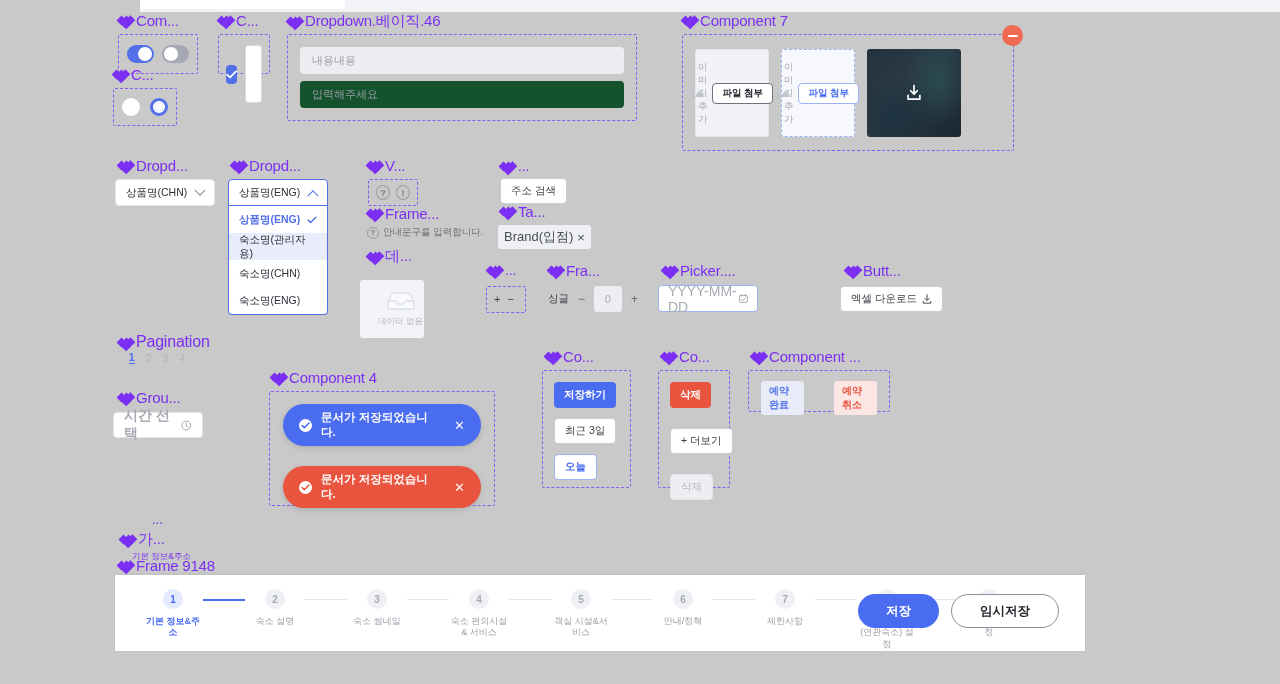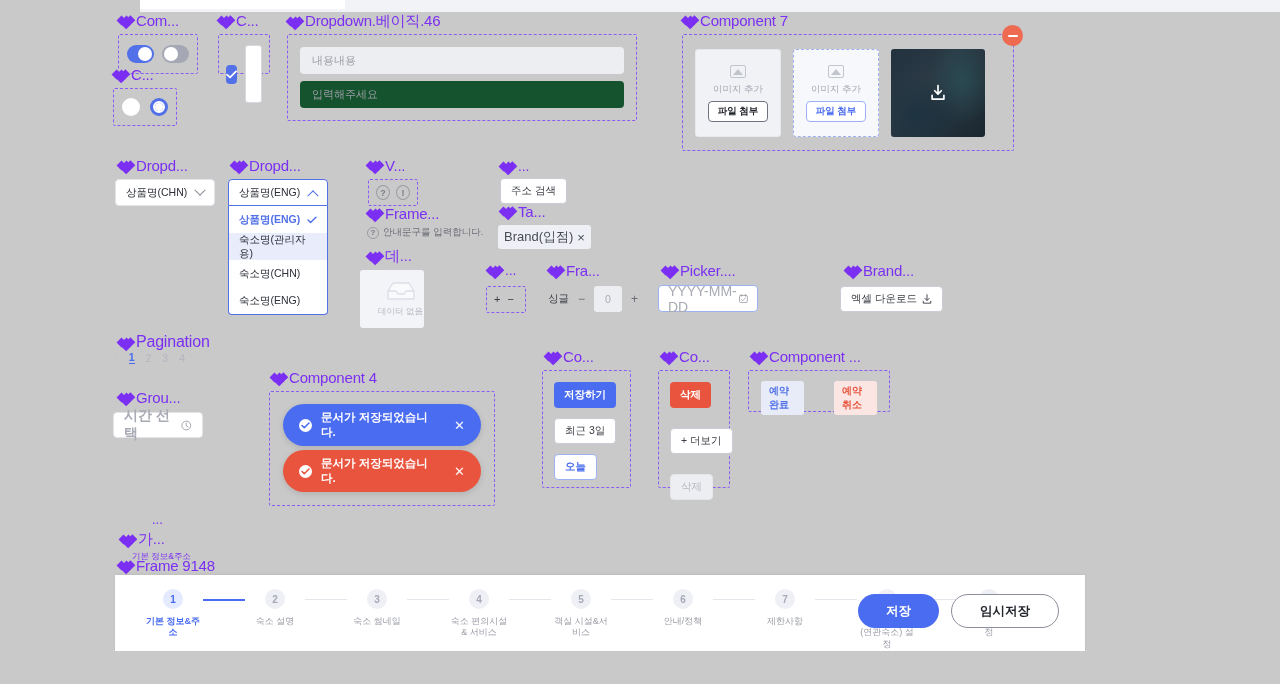--- a/index.html
+++ b/index.html
@@ -111,21 +111,21 @@
     box-shadow:0 2px 6px rgba(0,0,0,.12);
   }
   .toast.blue { background:#4a6cf0; }
   .toast.red  { background:#e8543e; }
   .toast .sp { flex:1; }
   .toast .x { font-size:13px; font-weight:400; opacity:.95; }
   .ck { width:13px; height:13px; border-radius:50%; background:#fff; display:inline-flex; align-items:center; justify-content:center; flex:0 0 13px;}
 
   
   .upbox {
-    width:86px; height:88px; display:flex; flex-direction:column; align-items:center;
+    width:74px; height:88px; display:flex; flex-direction:row; align-items:center;
     justify-content:center; gap:5px; border-radius:3px;
   }
   .upbox.solid { background:#f1f2f6; border:1px solid #e7e8ee; }
   .upbox.dashed2 { background:#f7f8fc; border:1px dashed #9db2f5; }
   .upbox .cap { font-size:9.5px; color:#a6a8b2; }
   .upbox .mini { width:16px; height:13px; border:1.4px solid #c3c5cd; border-radius:2px; position:relative; }
   .upbox .mini::after { content:""; position:absolute; left:2px; bottom:1.5px; width:0;height:0;
      border-left:5px solid transparent;border-right:5px solid transparent;border-bottom:6px solid #c3c5cd;}
 
   .thumb {
@@ -339,21 +339,21 @@
   </div>
   <div class="helptext" style="position:absolute; left:367px; top:226px;">
     <span class="circ-icon" style="width:12px;height:12px;font-size:8px;">?</span>
     <span>안내문구를 입력합니다.</span>
   </div>
 
   <div class="flabel" style="left:367px; top:247px;">
     <span class="diamond"></span>
     <span>데...</span>
   </div>
-  <div class="empty" style="position:absolute; left:360px; top:270px;padding-left:17px;">
+  <div class="empty" style="position:absolute; left:360px; top:280px;padding-left:17px;">
     <svg width="30" height="22" viewBox="0 0 30 22">
       <path d="M2 11 L7 3 H23 L28 11 V19 H2 Z" fill="#f9fafc" stroke="#dcdee6" stroke-width="1.3" stroke-linejoin="round"></path>
       <path d="M2 11 H10 L12 14 H18 L20 11 H28" fill="none" stroke="#dcdee6" stroke-width="1.3" stroke-linejoin="round"></path>
     </svg>
     <span class="cap">데이터 없음</span>
   </div>
 
   <div class="flabel sm" style="left:500px; top:158px;">
     <span class="diamond"></span>
     <span>...</span>
@@ -399,21 +399,21 @@
     <span style="font-size:14px; color:#a9abb4;">YYYY-MM-DD</span>
     <svg width="11" height="11" viewBox="0 0 12 12">
       <rect x="0.7" y="1.8" width="10.6" height="9.5" rx="1.3" fill="none" stroke="#8b8e99" stroke-width="1"></rect>
       <path d="M3.2 0.6 V3 M8.8 0.6 V3" stroke="#8b8e99" stroke-width="1" stroke-linecap="round"></path>
       <path d="M3.3 7.4 L5 9 L8.6 5.4" stroke="#8b8e99" stroke-width="1" fill="none" stroke-linecap="round" stroke-linejoin="round"></path>
     </svg>
   </div>
 
   <div class="flabel" style="left:845px; top:262px;">
     <span class="diamond"></span>
-    <span>Brand...</span>
+    <span>Butt...</span>
   </div>
   <div class="btn outline" style="position:absolute; left:840px; top:286px; gap:5px;">
     <span>엑셀 다운로드</span>
     <svg width="10" height="10" viewBox="0 0 12 12">
       <path d="M6 0.8 V7.4 M3.4 5.2 L6 7.8 L8.6 5.2" stroke="#3a3c44" stroke-width="1.1" fill="none" stroke-linecap="round" stroke-linejoin="round"></path>
       <path d="M1.5 8.7 V11 H10.5 V8.7" stroke="#3a3c44" stroke-width="1.1" fill="none" stroke-linecap="round" stroke-linejoin="round"></path>
     </svg>
   </div>
 
   <div class="flabel" style="left:118px; top:333px; font-size:16px;">
@@ -439,21 +439,21 @@
       <circle cx="6" cy="6" r="5" fill="none" stroke="#9a9ca5" stroke-width="1"></circle>
       <path d="M6 3.2 V6.2 L8 7.6" stroke="#9a9ca5" stroke-width="1" fill="none" stroke-linecap="round" stroke-linejoin="round"></path>
     </svg>
   </div>
 
   <div class="flabel" style="left:271px; top:369px;">
     <span class="diamond"></span>
     <span>Component 4</span>
   </div>
   <div class="dashbox" style="left:269px; top:391px; width:226px; height:115px;">
-    <div style="padding:12px 13px; display:flex; flex-direction:column; gap:4px;">
+    <div style="padding:12px 13px; display:flex; flex-direction:column; gap:20px;">
       <div class="toast blue">
         <span class="ck">
           <svg width="9" height="7" viewBox="0 0 10 8">
               <path d="M1 4 L3.6 6.5 L9 1.2" stroke="#4a6cf0" stroke-width="1.8" fill="none" stroke-linecap="round" stroke-linejoin="round"></path>
             </svg>
         </span>
         <span>문서가 저장되었습니다.</span>
         <span class="sp"></span>
         <span class="x">✕</span>
       </div>

